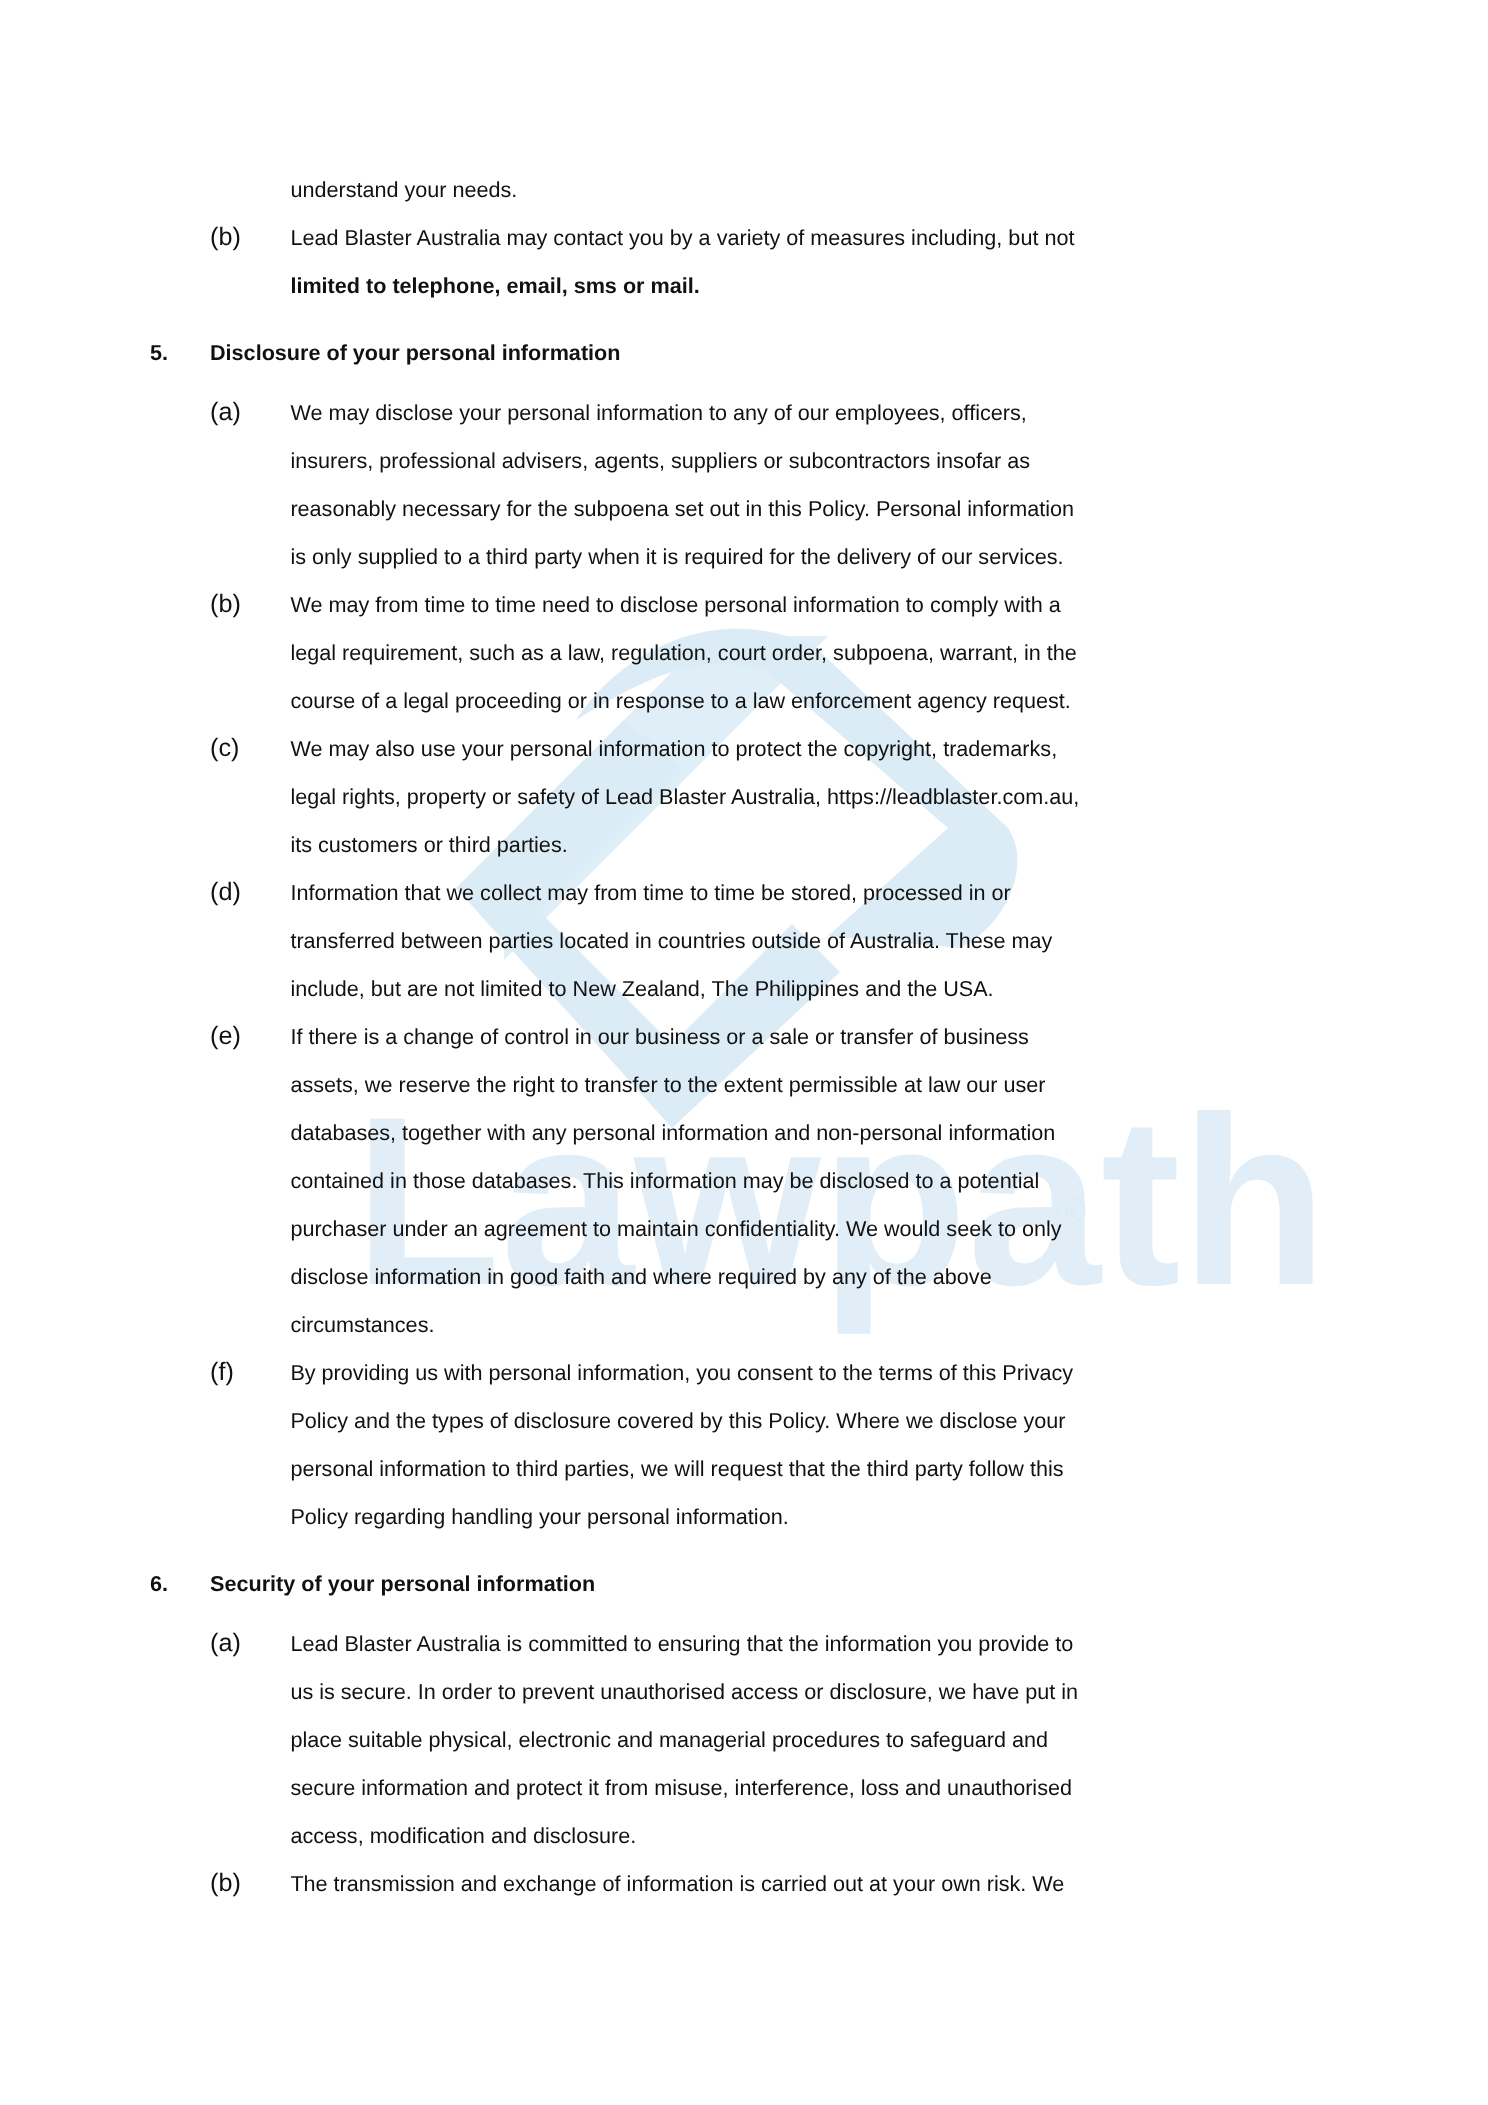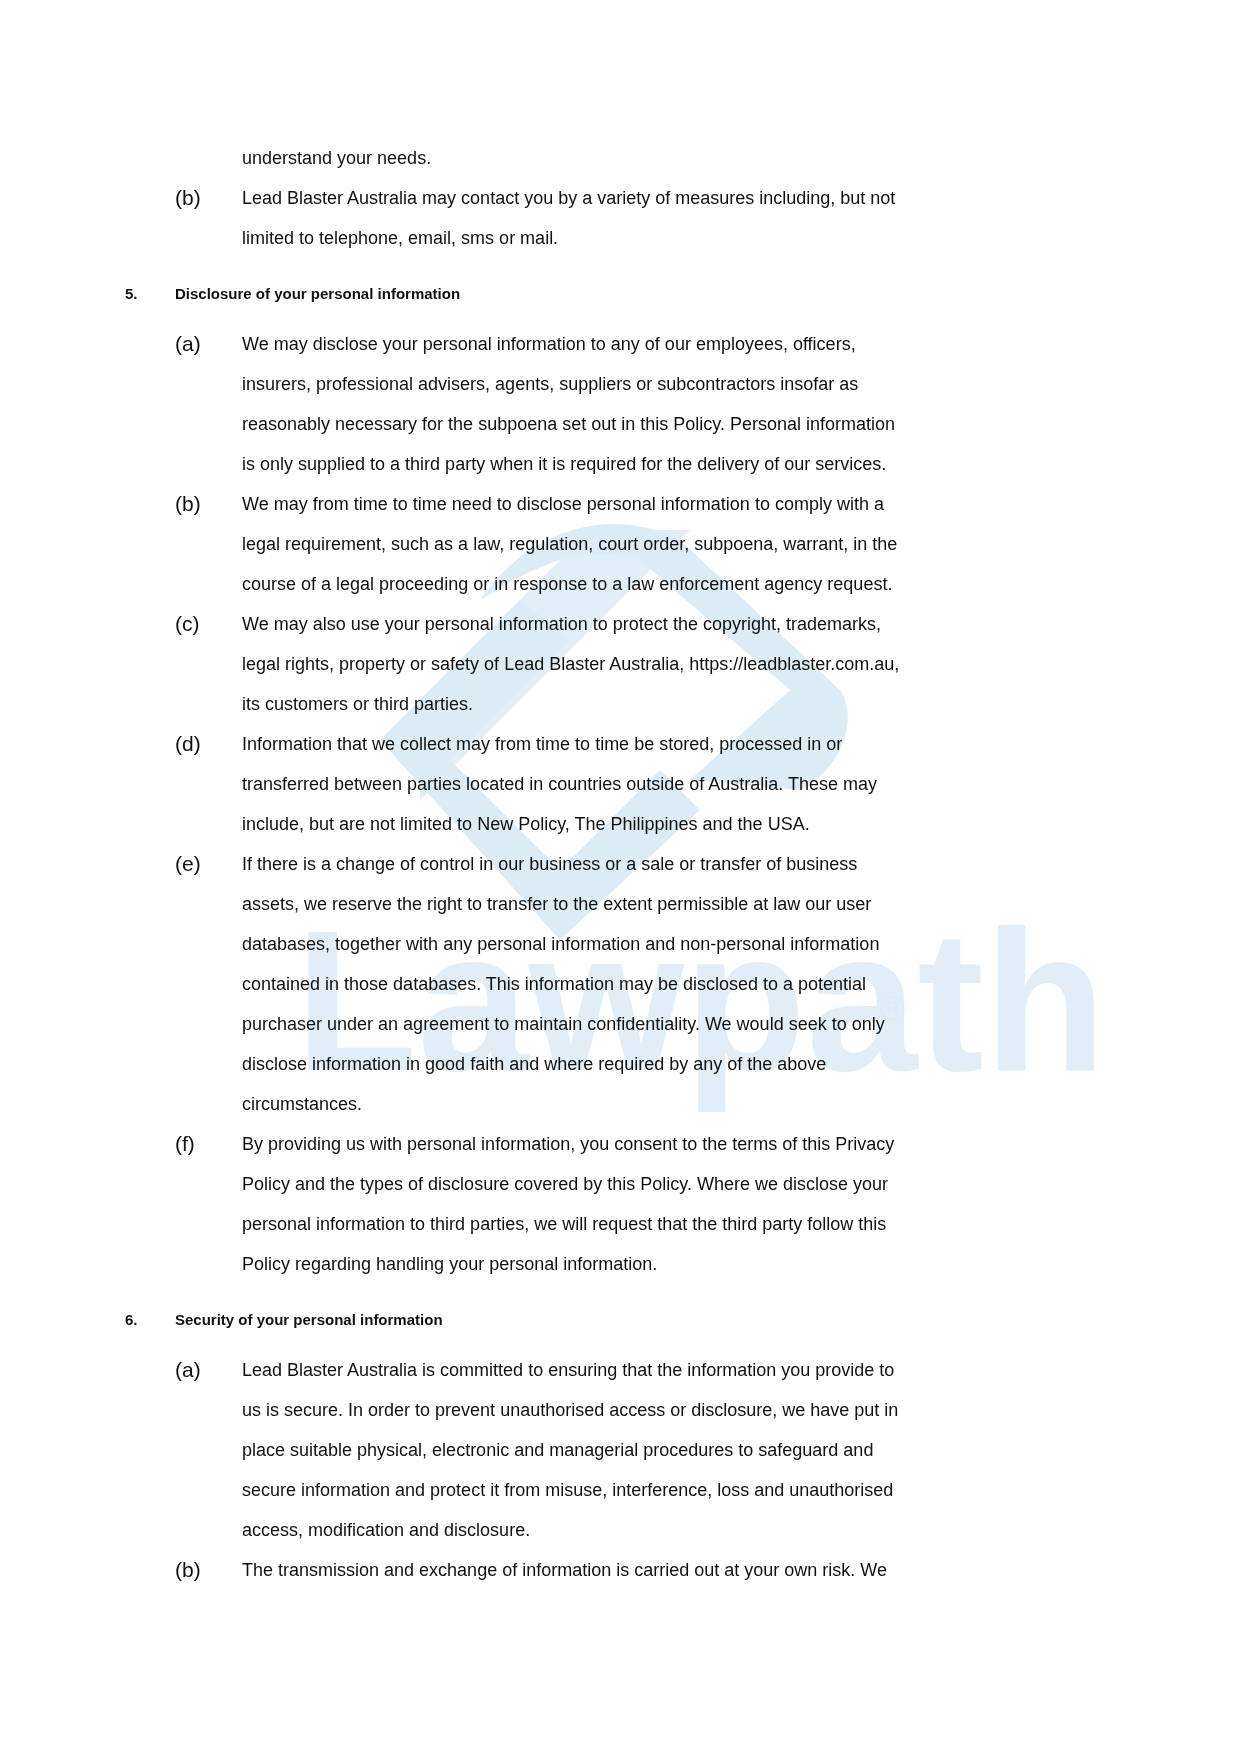--- a/index.html
+++ b/index.html
@@ -2,21 +2,21 @@
 <html><head>
 <meta charset="utf-8">
 <style>
   html, body { margin: 0; padding: 0; background: #ffffff; }
   body { width: 1240px; height: 1754px; position: relative; overflow: hidden;
     font-family: "Liberation Sans", sans-serif; color: #111111; }
   .watermark { position: absolute; left: 0; top: 0; width: 1240px; height: 1754px; pointer-events: none; z-index: 0; }
   .page { position: absolute; left: 0; top: 0; width: 1240px; z-index: 1; }
   .line { position: absolute; font-size: 18px; line-height: 40px; white-space: nowrap; }
   .marker { position: absolute; left: 175px; font-size: 21px; line-height: 40px; }
-  .heading { position: absolute; left: 125px; font-size: 15px; font-weight: bold; line-height: 40px; }
+  .heading { position: absolute; left: 125px; font-size: 18px; font-weight: bold; line-height: 40px; }
   .heading .num { display: inline-block; width: 50px; }
   .body-line { left: 242px; }
 </style>
 </head>
 <body>
 
 <svg class="watermark" viewBox="0 0 1240 1754">
   <g fill="#dcecf6">
     <path d="M590 530 L690 530 L420 800 L420 700 Z" opacity="0.9"></path>
     <path d="M480 600 C520 540 600 500 680 540 L840 690 C860 720 840 770 800 790 L690 780 L790 690 L640 560 C580 540 530 570 480 600 Z"></path>
@@ -24,39 +24,39 @@
     <path d="M600 700 L680 620 L760 700 L680 780 Z" fill="#ffffff" opacity="0.6"></path>
   </g>
   <text x="295" y="1070" font-family="Liberation Sans, sans-serif" font-weight="bold" font-size="200" fill="#dcecf6" opacity="0.85">Lawpath</text>
   <text x="880" y="1020" font-family="Liberation Sans, sans-serif" font-size="34" fill="#dcecf6">®</text>
 </svg>
 
 <div class="page" id="page">
     <div class="line body-line" style="top: 138px;">understand your needs.</div>
     <div class="marker" style="top: 178px;">(b)</div>
     <div class="line body-line" style="top: 178px;">Lead Blaster Australia may contact you by a variety of measures including, but not</div>
-    <div class="line body-line" style="top: 218px;">limited to telephone, email, sms or mail.</div>
+    <div class="line body-line" style="top: 218px; font-weight: bold;">limited to telephone, email, sms or mail.</div>
     <div class="heading" style="top: 274px;"><span class="num">5.</span><span>Disclosure of your personal information</span></div>
     <div class="marker" style="top: 324px;">(a)</div>
     <div class="line body-line" style="top: 324px;">We may disclose your personal information to any of our employees, officers,</div>
     <div class="line body-line" style="top: 364px;">insurers, professional advisers, agents, suppliers or subcontractors insofar as</div>
     <div class="line body-line" style="top: 404px;">reasonably necessary for the subpoena set out in this Policy. Personal information</div>
     <div class="line body-line" style="top: 444px;">is only supplied to a third party when it is required for the delivery of our services.</div>
     <div class="marker" style="top: 484px;">(b)</div>
     <div class="line body-line" style="top: 484px;">We may from time to time need to disclose personal information to comply with a</div>
     <div class="line body-line" style="top: 524px;">legal requirement, such as a law, regulation, court order, subpoena, warrant, in the</div>
     <div class="line body-line" style="top: 564px;">course of a legal proceeding or in response to a law enforcement agency request.</div>
     <div class="marker" style="top: 604px;">(c)</div>
     <div class="line body-line" style="top: 604px;">We may also use your personal information to protect the copyright, trademarks,</div>
     <div class="line body-line" style="top: 644px;">legal rights, property or safety of Lead Blaster Australia, https://leadblaster.com.au,</div>
     <div class="line body-line" style="top: 684px;">its customers or third parties.</div>
     <div class="marker" style="top: 724px;">(d)</div>
     <div class="line body-line" style="top: 724px;">Information that we collect may from time to time be stored, processed in or</div>
     <div class="line body-line" style="top: 764px;">transferred between parties located in countries outside of Australia. These may</div>
-    <div class="line body-line" style="top: 804px;">include, but are not limited to New Policy, The Philippines and the USA.</div>
+    <div class="line body-line" style="top: 804px;">include, but are not limited to New Zealand, The Philippines and the USA.</div>
     <div class="marker" style="top: 844px;">(e)</div>
     <div class="line body-line" style="top: 844px;">If there is a change of control in our business or a sale or transfer of business</div>
     <div class="line body-line" style="top: 884px;">assets, we reserve the right to transfer to the extent permissible at law our user</div>
     <div class="line body-line" style="top: 924px;">databases, together with any personal information and non-personal information</div>
     <div class="line body-line" style="top: 964px;">contained in those databases. This information may be disclosed to a potential</div>
     <div class="line body-line" style="top: 1004px;">purchaser under an agreement to maintain confidentiality. We would seek to only</div>
     <div class="line body-line" style="top: 1044px;">disclose information in good faith and where required by any of the above</div>
     <div class="line body-line" style="top: 1084px;">circumstances.</div>
     <div class="marker" style="top: 1124px;">(f)</div>
     <div class="line body-line" style="top: 1124px;">By providing us with personal information, you consent to the terms of this Privacy</div>

